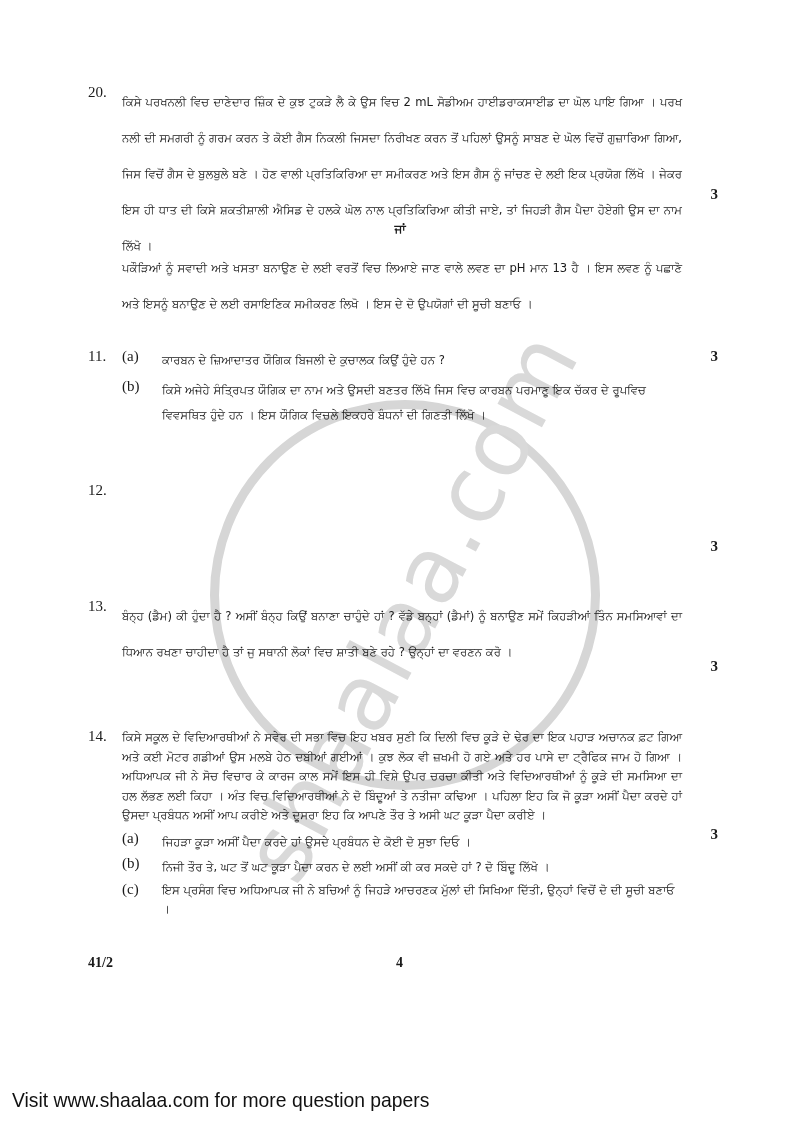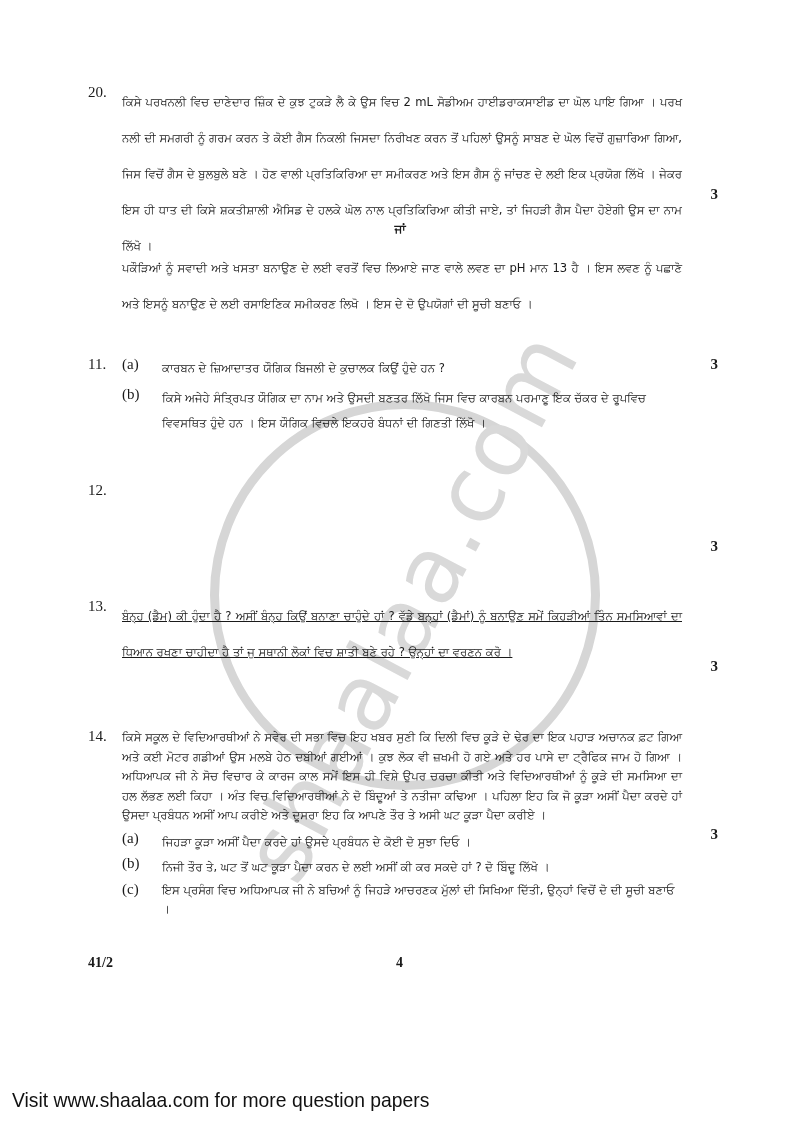--- a/index.html
+++ b/index.html
@@ -70,39 +70,39 @@
     <div class="qtext">ਕਿਸੇ ਪਰਖਨਲੀ ਵਿਚ ਦਾਣੇਦਾਰ ਜ਼ਿੰਕ ਦੇ ਕੁਝ ਟੁਕੜੇ ਲੈ ਕੇ ਉਸ ਵਿਚ 2 mL ਸੋਡੀਅਮ ਹਾਈਡਰਾਕਸਾਈਡ ਦਾ ਘੋਲ ਪਾਇ ਗਿਆ । ਪਰਖ ਨਲੀ ਦੀ ਸਮਗਰੀ ਨੂੰ ਗਰਮ ਕਰਨ ਤੇ ਕੋਈ ਗੈਸ ਨਿਕਲੀ ਜਿਸਦਾ ਨਿਰੀਖਣ ਕਰਨ ਤੋਂ ਪਹਿਲਾਂ ਉਸਨੂੰ ਸਾਬਣ ਦੇ ਘੋਲ ਵਿਚੋਂ ਗੁਜ਼ਾਰਿਆ ਗਿਆ, ਜਿਸ ਵਿਚੋਂ ਗੈਸ ਦੇ ਬੁਲਬੁਲੇ ਬਣੇ । ਹੋਣ ਵਾਲੀ ਪ੍ਰਤਿਕਿਰਿਆ ਦਾ ਸਮੀਕਰਣ ਅਤੇ ਇਸ ਗੈਸ ਨੂੰ ਜਾਂਚਣ ਦੇ ਲਈ ਇਕ ਪ੍ਰਯੋਗ ਲਿੱਖੋ । ਜੇਕਰ ਇਸ ਹੀ ਧਾਤ ਦੀ ਕਿਸੇ ਸ਼ਕਤੀਸ਼ਾਲੀ ਐਸਿਡ ਦੇ ਹਲਕੇ ਘੋਲ ਨਾਲ ਪ੍ਰਤਿਕਿਰਿਆ ਕੀਤੀ ਜਾਏ, ਤਾਂ ਜਿਹੜੀ ਗੈਸ ਪੈਦਾ ਹੋਏਗੀ ਉਸ ਦਾ ਨਾਮ ਲਿੱਖੋ ।</div>
     <span class="marks" style="top:102px;">3</span>
   </div>
 
   <div class="or-label" style="top:222px;">ਜਾਂ</div>
 
   <div class="q" style="top:250px;">
     <div class="qtext">ਪਕੌੜਿਆਂ ਨੂੰ ਸਵਾਦੀ ਅਤੇ ਖਸਤਾ ਬਨਾਉਣ ਦੇ ਲਈ ਵਰਤੋਂ ਵਿਚ ਲਿਆਏ ਜਾਣ ਵਾਲੇ ਲਵਣ ਦਾ pH ਮਾਨ 13 ਹੈ । ਇਸ ਲਵਣ ਨੂੰ ਪਛਾਣੋ ਅਤੇ ਇਸਨੂੰ ਬਨਾਉਣ ਦੇ ਲਈ ਰਸਾਇਣਿਕ ਸਮੀਕਰਣ ਲਿਖੋ । ਇਸ ਦੇ ਦੋ ਉਪਯੋਗਾਂ ਦੀ ਸੂਚੀ ਬਣਾਓ ।</div>
   </div>
 
-  <div class="q" style="top:356px;">
+  <div class="q" style="top:348px;">
     <span class="qnum">11.</span>
     <span class="marks" style="top:0;">3</span>
     <div class="sub">
       <span class="sublabel">(a)</span>
       <div class="subtext">ਕਾਰਬਨ ਦੇ ਜ਼ਿਆਦਾਤਰ ਯੌਗਿਕ ਬਿਜਲੀ ਦੇ ਕੁਚਾਲਕ ਕਿਉਂ ਹੁੰਦੇ ਹਨ ?</div>
     </div>
     <div class="sub" style="margin-top:4px;">
       <span class="sublabel">(b)</span>
       <div class="subtext">ਕਿਸੇ ਅਜੇਹੇ ਸੰਤ੍ਰਿਪਤ ਯੌਗਿਕ ਦਾ ਨਾਮ ਅਤੇ ਉਸਦੀ ਬਣਤਰ ਲਿੱਖੋ ਜਿਸ ਵਿਚ ਕਾਰਬਨ ਪਰਮਾਣੂ ਇਕ ਚੱਕਰ ਦੇ ਰੂਪਵਿਚ ਵਿਵਸਥਿਤ ਹੁੰਦੇ ਹਨ । ਇਸ ਯੌਗਿਕ ਵਿਚਲੇ ਇਕਹਰੇ ਬੰਧਨਾਂ ਦੀ ਗਿਣਤੀ ਲਿੱਖੋ ।</div>
     </div>
   </div>
 
   <div class="q" style="top:482px;">
     <span class="qnum">12.</span>
     <span class="marks" style="top:56px;">3</span>
   </div>
 
-  <div class="q" style="top:598px;text-decoration:underline;">
+  <div class="q" style="top:598px;">
     <span class="qnum">13.</span>
     <div class="qtext">ਬੰਨ੍ਹ (ਡੈਮ) ਕੀ ਹੁੰਦਾ ਹੈ ? ਅਸੀਂ ਬੰਨ੍ਹ ਕਿਉਂ ਬਨਾਣਾ ਚਾਹੁੰਦੇ ਹਾਂ ? ਵੱਡੇ ਬਨ੍ਹਾਂ (ਡੈਮਾਂ) ਨੂੰ ਬਨਾਉਣ ਸਮੇਂ ਕਿਹੜੀਆਂ ਤਿੰਨ ਸਮਸਿਆਵਾਂ ਦਾ ਧਿਆਨ ਰਖਣਾ ਚਾਹੀਦਾ ਹੈ ਤਾਂ ਜੁ ਸਥਾਨੀ ਲੋਕਾਂ ਵਿਚ ਸ਼ਾਤੀ ਬਣੇ ਰਹੇ ? ਉਨ੍ਹਾਂ ਦਾ ਵਰਣਨ ਕਰੋ ।</div>
     <span class="marks" style="top:60px;">3</span>
   </div>
 
   <div class="q" style="top:728px;">
     <span class="qnum">14.</span>
     <div class="qtext tight">ਕਿਸੇ ਸਕੂਲ ਦੇ ਵਿਦਿਆਰਥੀਆਂ ਨੇ ਸਵੇਰ ਦੀ ਸਭਾ ਵਿਚ ਇਹ ਖਬਰ ਸੁਣੀ ਕਿ ਦਿਲੀ ਵਿਚ ਕੂੜੇ ਦੇ ਢੇਰ ਦਾ ਇਕ ਪਹਾੜ ਅਚਾਨਕ ਫ਼ਟ ਗਿਆ ਅਤੇ ਕਈ ਮੋਟਰ ਗਡੀਆਂ ਉਸ ਮਲਬੇ ਹੇਠ ਦਬੀਆਂ ਗਈਆਂ । ਕੁਝ ਲੋਕ ਵੀ ਜ਼ਖਮੀ ਹੋ ਗਏ ਅਤੇ ਹਰ ਪਾਸੇ ਦਾ ਟ੍ਰੈਫਿਕ ਜਾਮ ਹੋ ਗਿਆ । ਅਧਿਆਪਕ ਜੀ ਨੇ ਸੋਚ ਵਿਚਾਰ ਕੇ ਕਾਰਜ ਕਾਲ ਸਮੇਂ ਇਸ ਹੀ ਵਿਸ਼ੇ ਉਪਰ ਚਰਚਾ ਕੀਤੀ ਅਤੇ ਵਿਦਿਆਰਥੀਆਂ ਨੂੰ ਕੂੜੇ ਦੀ ਸਮਸਿਆ ਦਾ ਹਲ ਲੱਭਣ ਲਈ ਕਿਹਾ । ਅੰਤ ਵਿਚ ਵਿਦਿਆਰਥੀਆਂ ਨੇ ਦੋ ਬਿੰਦੂਆਂ ਤੇ ਨਤੀਜਾ ਕਢਿਆ । ਪਹਿਲਾ ਇਹ ਕਿ ਜੋ ਕੂੜਾ ਅਸੀਂ ਪੈਦਾ ਕਰਦੇ ਹਾਂ ਉਸਦਾ ਪ੍ਰਬੰਧਨ ਅਸੀਂ ਆਪ ਕਰੀਏ ਅਤੇ ਦੂਸਰਾ ਇਹ ਕਿ ਆਪਣੇ ਤੌਰ ਤੇ ਅਸੀ ਘਟ ਕੂੜਾ ਪੈਦਾ ਕਰੀਏ ।</div>
     <span class="marks" style="top:98px;">3</span>
     <div class="sub" style="margin-top:4px;">

